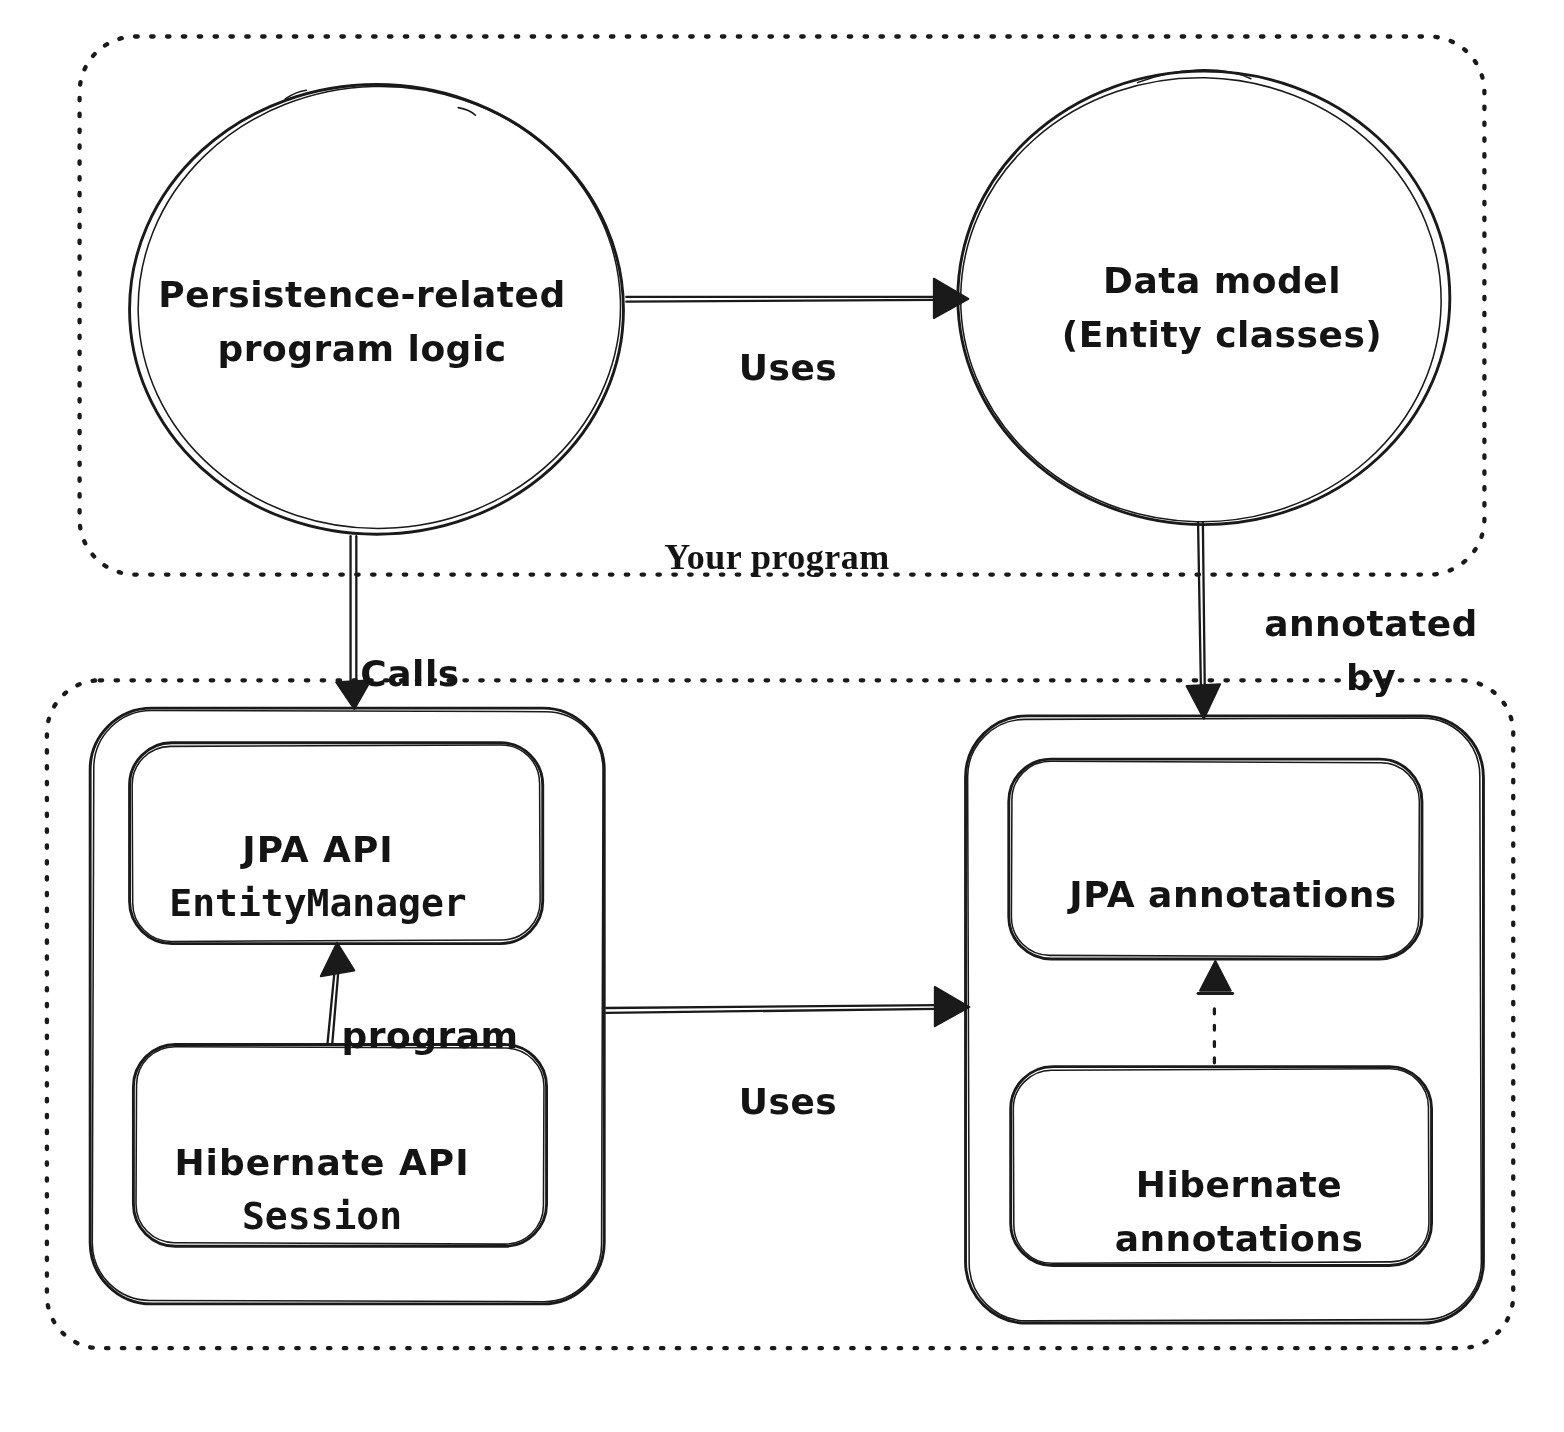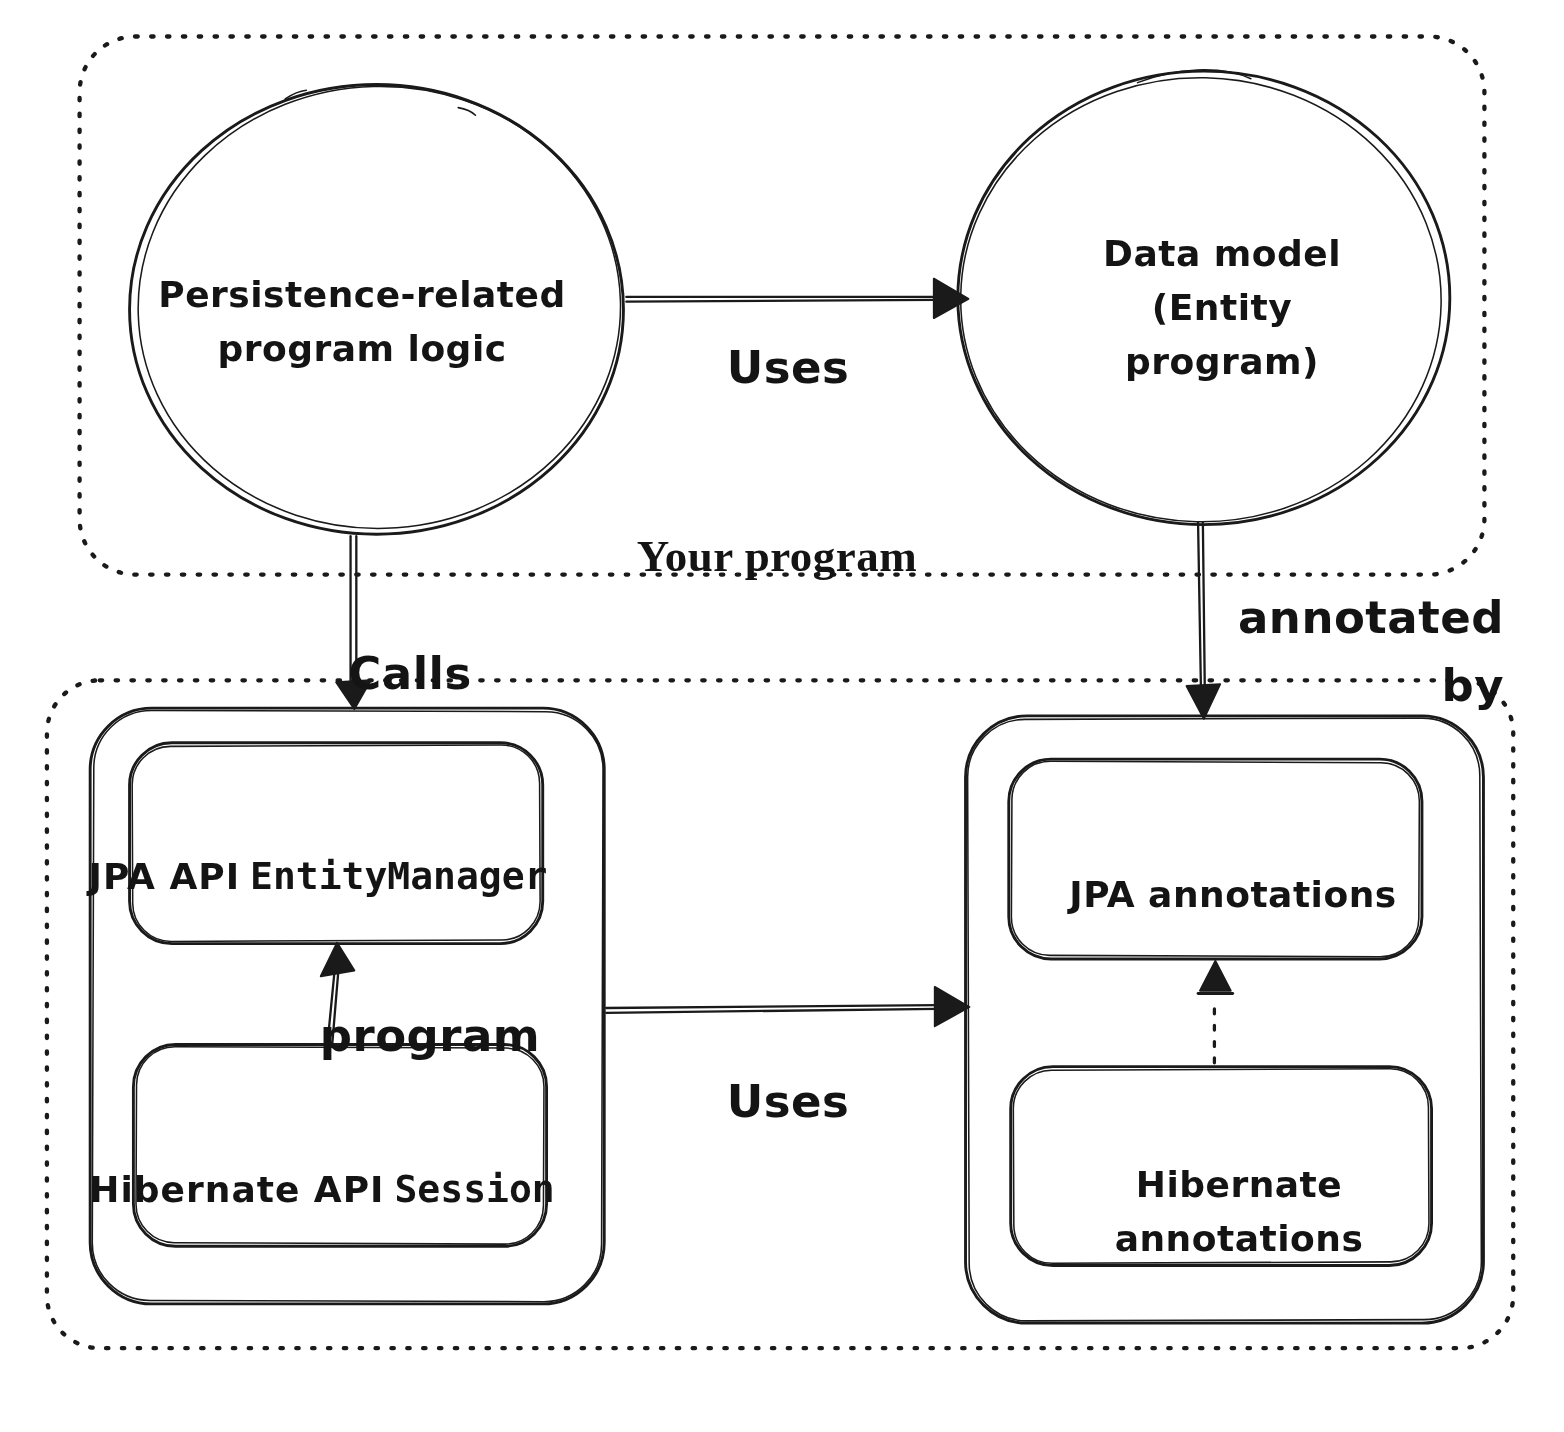--- a/index.html
+++ b/index.html
@@ -26,26 +26,26 @@
     position: absolute;
     transform: translate(-50%, -50%);
     white-space: pre-line;
     text-align: center;
     font-weight: bold;
     font-size: 36px;
     line-height: 1.5;
     letter-spacing: 0.5px;
     color: #141414;
   }
-  .label.small { font-size: 45px; text-align: right; }
+  .label.small { font-size: 36px; }
   .box-label {
     position: absolute;
     transform: translate(-50%, -50%);
     display: flex;
-    flex-direction: row;
+    flex-direction: column;
     align-items: center;
     gap: 10px;
     text-align: center;
   }
   .box-label .hand {
     font-weight: bold;
     font-size: 36px;
     letter-spacing: 1px;
     line-height: 1.2;
   }
@@ -149,21 +149,21 @@
       <line class="dash" x1="1232" y1="1106" x2="1232" y2="1040"></line>
       <line class="ink" x1="1215" y1="1034" x2="1251" y2="1034"></line>
       <polygon class="head" points="1217,1031 1249,1031 1233,1000"></polygon>
     </g>
   </svg>
 
   <div class="label" style="left:362px; top:322px;">Persistence-related
 program logic</div>
 
   <div class="label" style="left:1222px; top:308px;">Data model
-(Entity program)</div>
+(Entity classes)</div>
 
   <div class="label small" style="left:788px; top:368px;">Uses</div>
 
   <div class="label small" style="left:777px; top:557px;font-family:Liberation Serif, serif;">Your program</div>
 
   <div class="label small" style="left:410px; top:642px;margin-top:32px;">Calls</div>
 
   <div class="label small" style="left:1371px; top:651px;">annotated by</div>
 
   <div class="box-label" style="left:318px; top:877px;">

